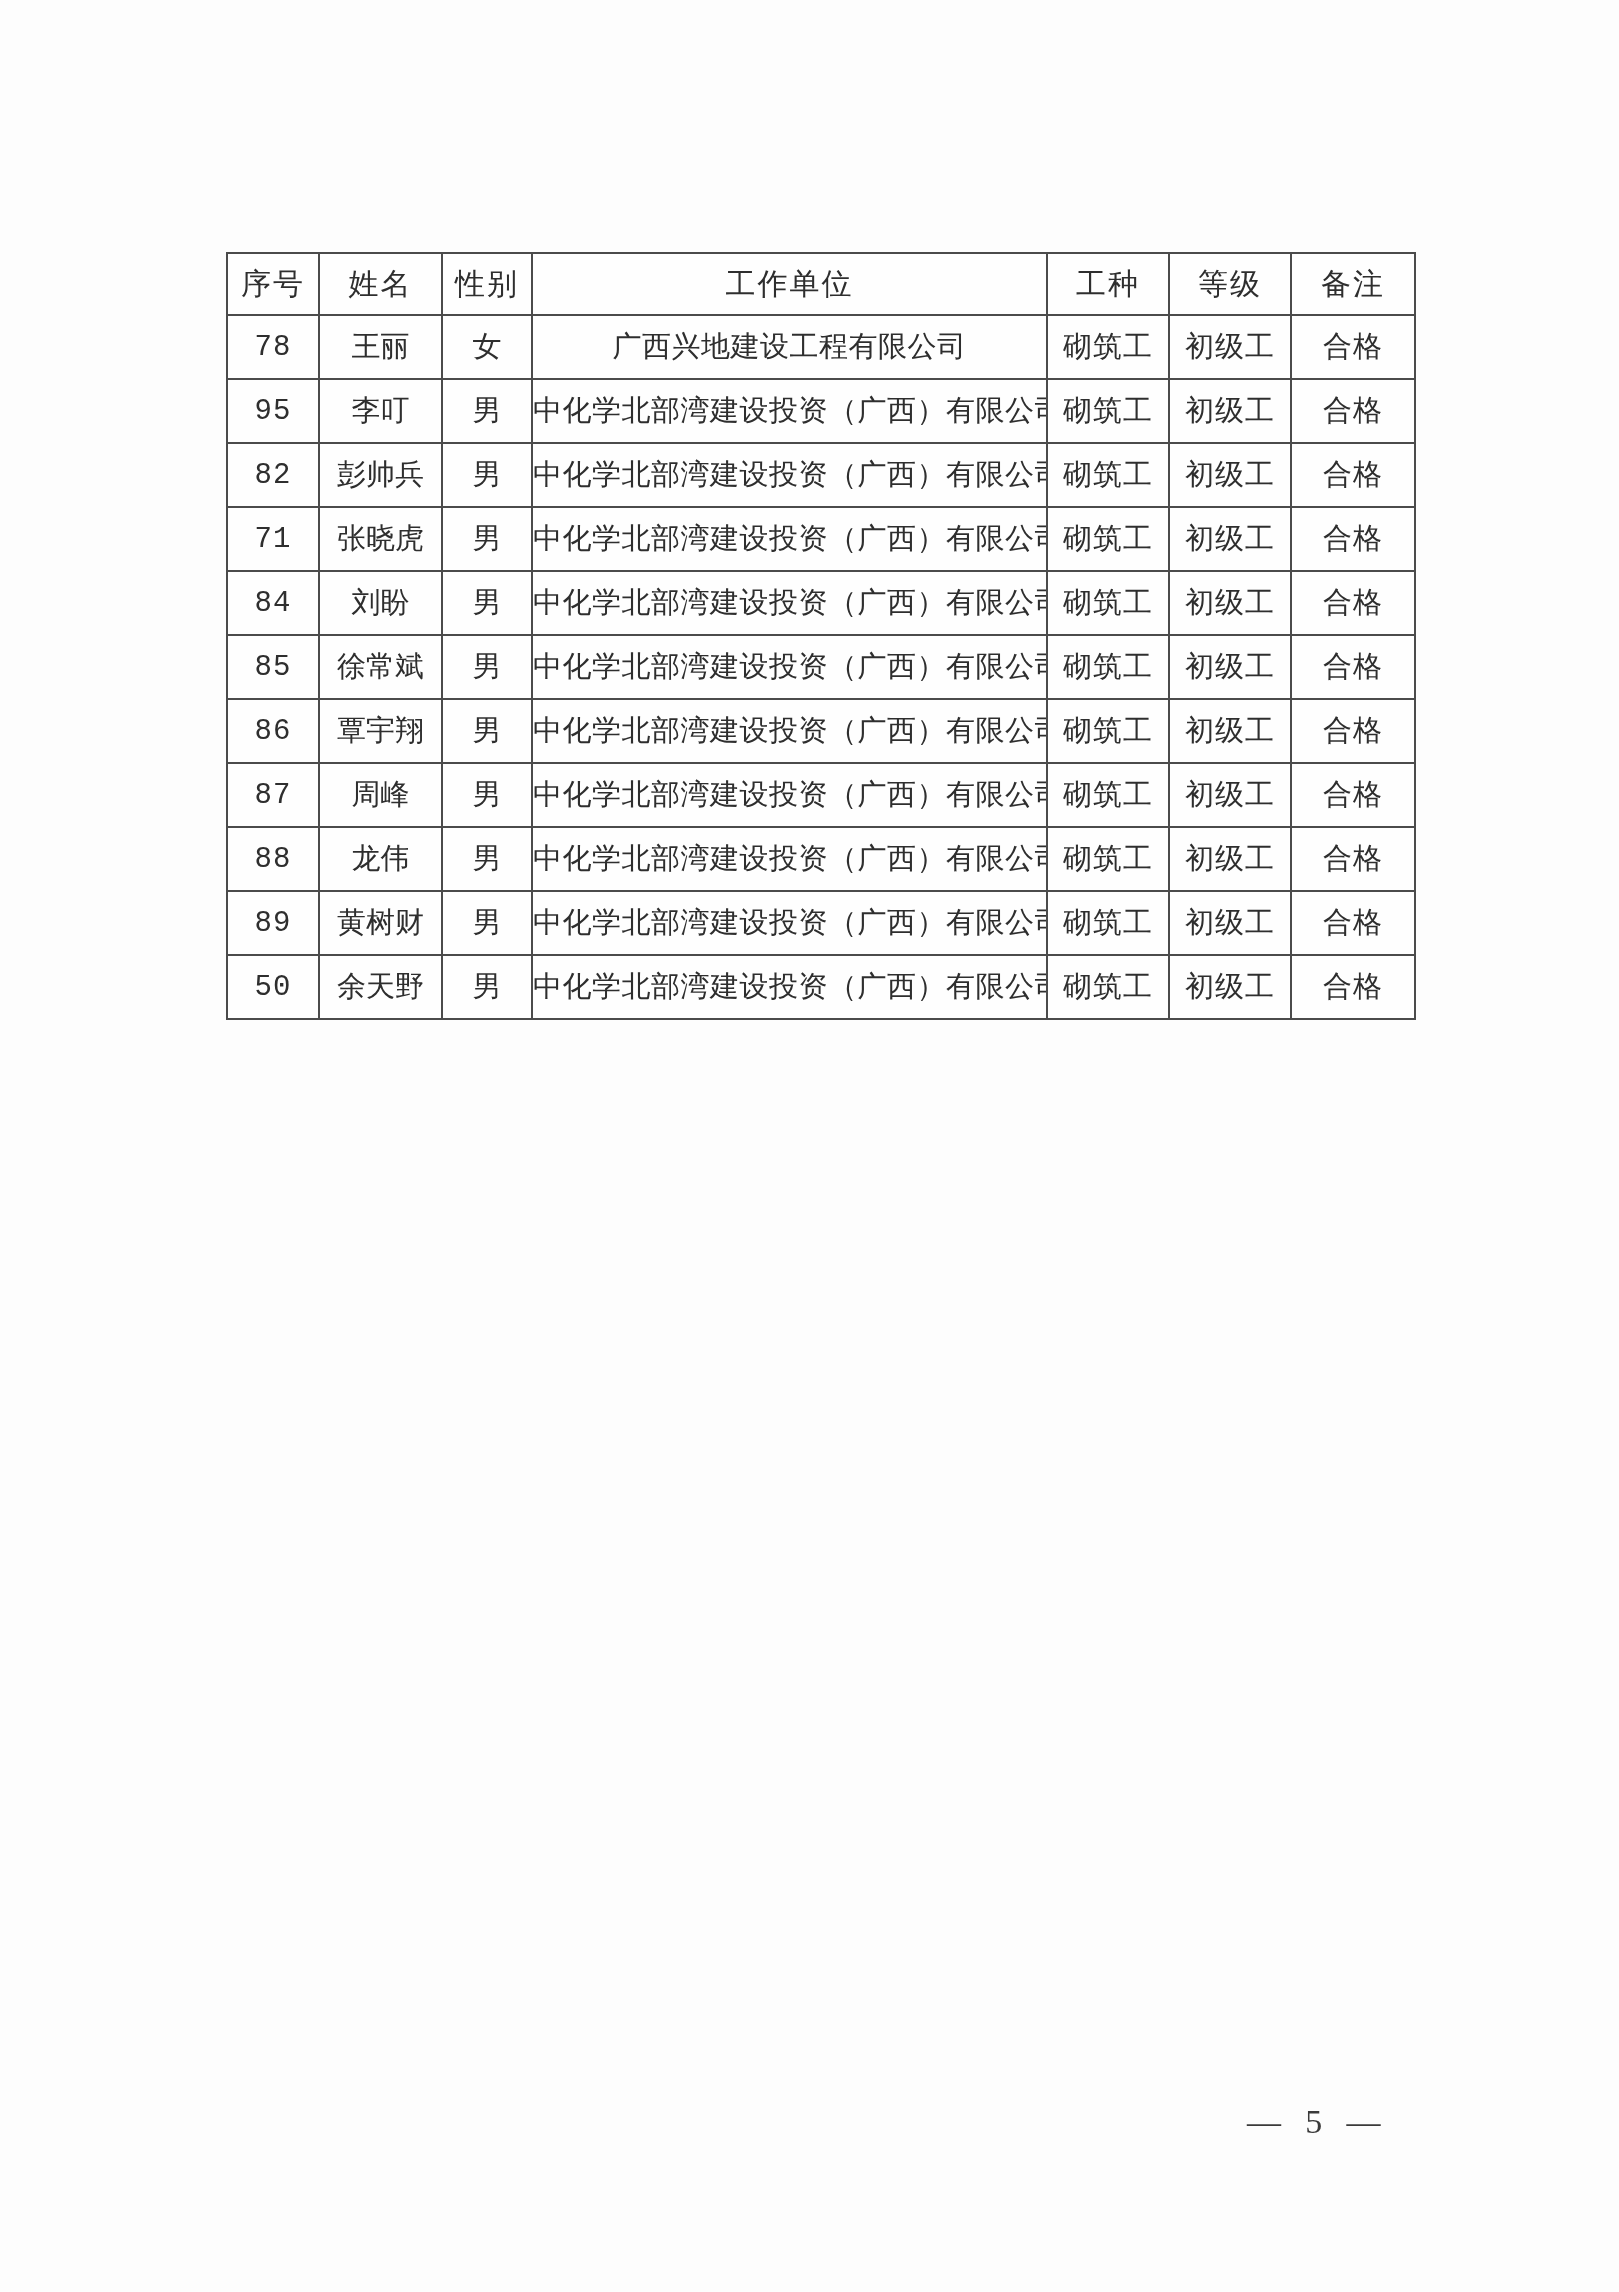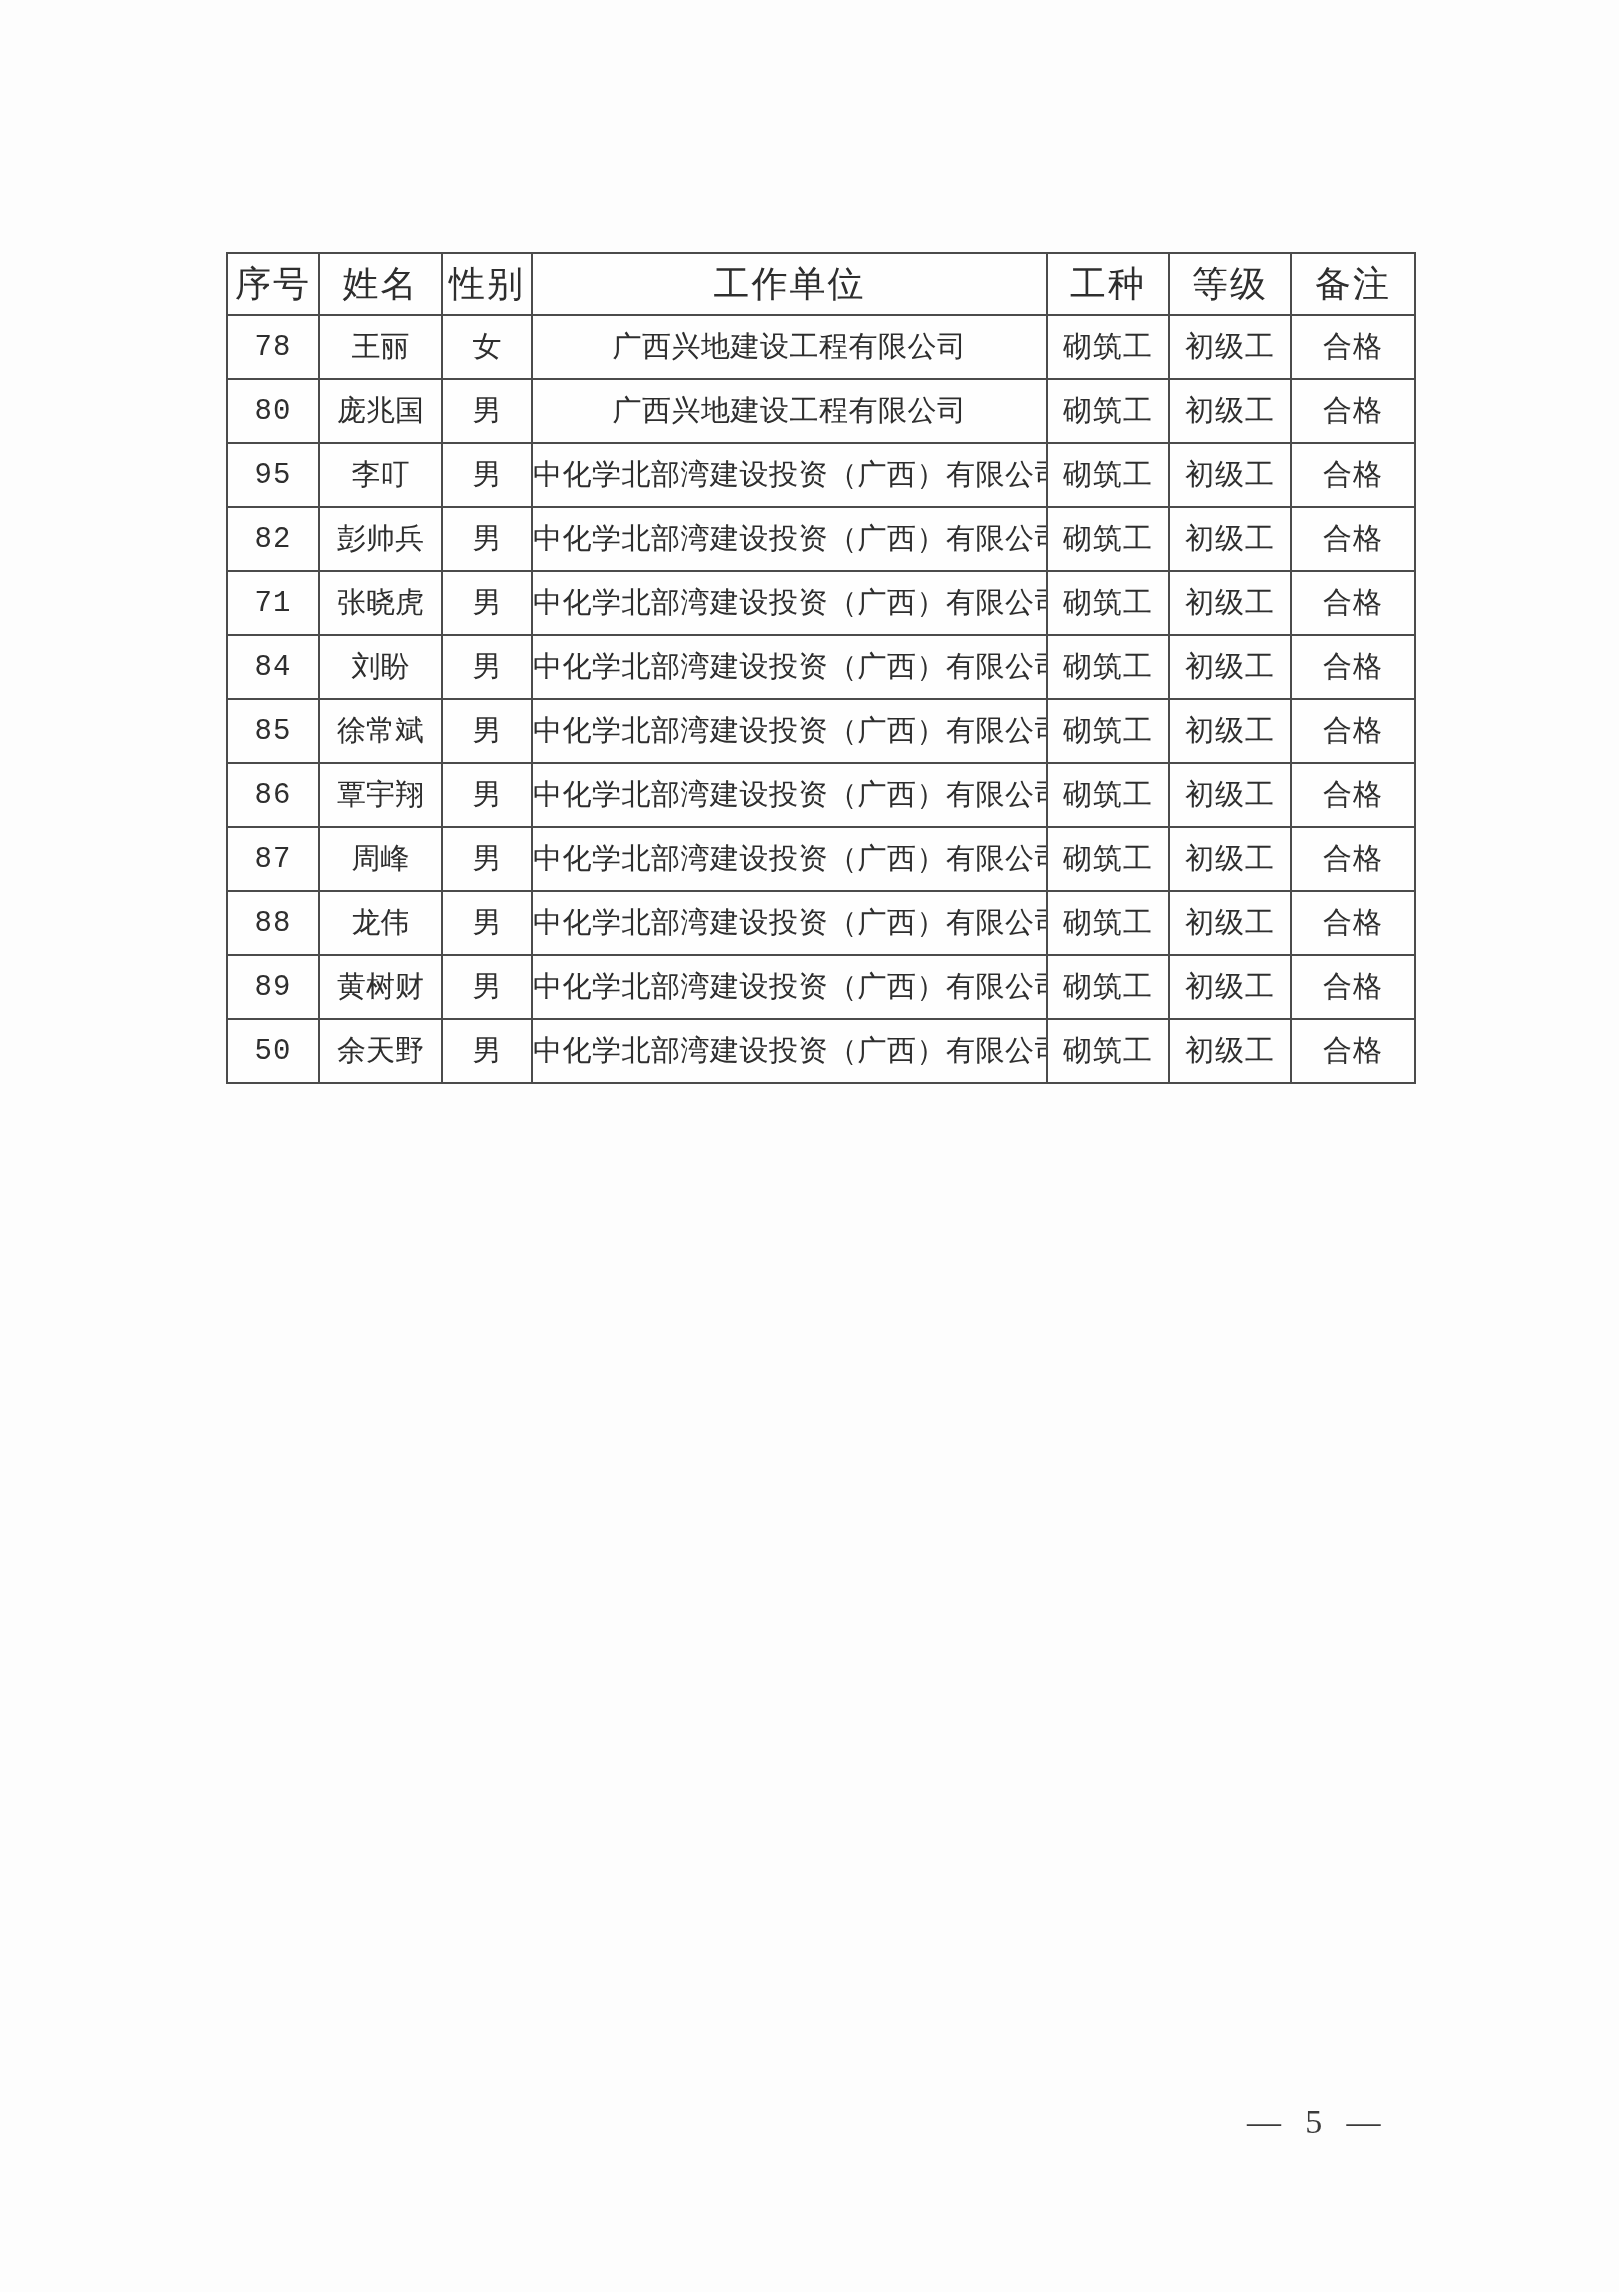--- a/index.html
+++ b/index.html
@@ -30,21 +30,21 @@
     border: 2px solid #4b4b4b;
     text-align: center;
     vertical-align: middle;
     padding: 0;
     font-weight: normal;
     overflow: hidden;
     white-space: nowrap;
   }
   table.roster thead th {
     height: 60px;
-    font-size: 36px;
+    font-size: 30px;
     letter-spacing: 2px;
     font-family: Liberation Serif, serif;
   }
   table.roster tbody td {
     height: 62px;
     font-size: 29px;
   }
   td.cell-no {
     font-size: 30px;
     letter-spacing: 1px;
@@ -99,29 +99,20 @@
         <tr>
       <td class="cell-no">78</td>
       <td class="cell-name">王丽</td>
       <td class="cell-gender">女</td>
       <td class="cell-company">广西兴地建设工程有限公司</td>
       <td class="cell-trade">砌筑工</td>
       <td class="cell-level">初级工</td>
       <td class="cell-remark">合格</td>
     </tr>
         <tr>
-      <td class="cell-no">80</td>
-      <td class="cell-name">庞兆国</td>
-      <td class="cell-gender">男</td>
-      <td class="cell-company">广西兴地建设工程有限公司</td>
-      <td class="cell-trade">砌筑工</td>
-      <td class="cell-level">初级工</td>
-      <td class="cell-remark">合格</td>
-    </tr>
-        <tr>
       <td class="cell-no">95</td>
       <td class="cell-name">李叮</td>
       <td class="cell-gender">男</td>
       <td class="cell-company">中化学北部湾建设投资（广西）有限公司</td>
       <td class="cell-trade">砌筑工</td>
       <td class="cell-level">初级工</td>
       <td class="cell-remark">合格</td>
     </tr>
         <tr>
       <td class="cell-no">82</td>

